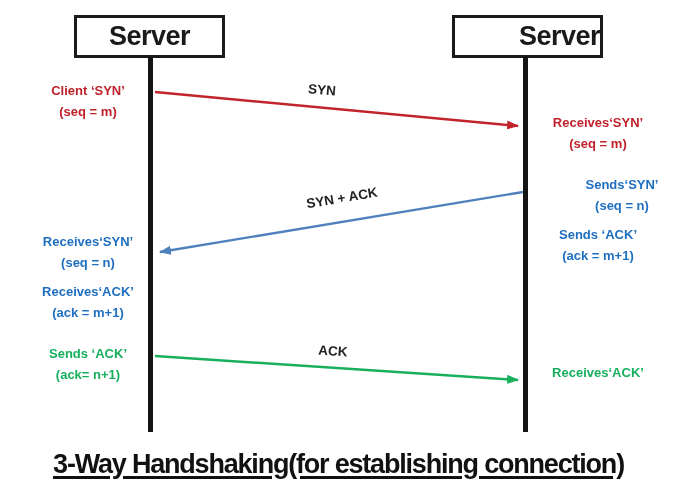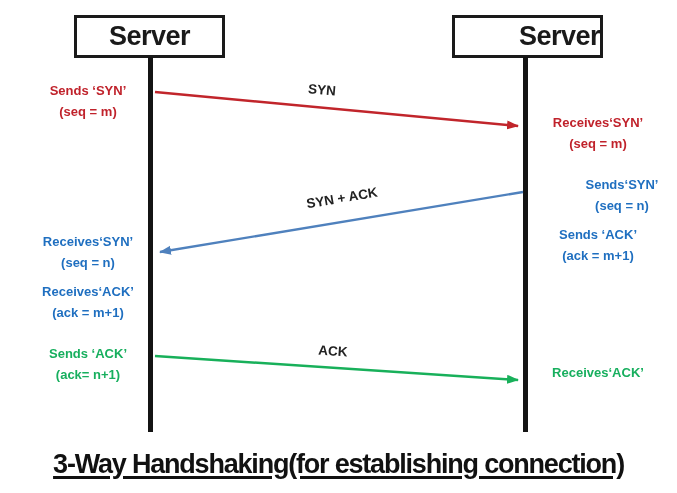--- a/index.html
+++ b/index.html
@@ -111,21 +111,21 @@
     <line x1="155" y1="92" x2="518" y2="126" stroke-width="2.6" marker-end="url(#head-syn)" stroke="#c1252b"></line>
     <line x1="523" y1="192" x2="160" y2="252" stroke-width="2.4" marker-end="url(#head-synack)" stroke="#4f81bd"></line>
     <line x1="155" y1="356" x2="518" y2="380" stroke-width="2.4" marker-end="url(#head-ack)" stroke="#18b05a"></line>
   </svg>
 
   <div class="msg-label syn">SYN</div>
   <div class="msg-label synack">SYN + ACK</div>
   <div class="msg-label ack">ACK</div>
 
   <div class="event left" style="top: 80px; color: rgb(192, 34, 43);">
-    <div>Sends ‘SYN’</div>
+    <div>Client ‘SYN’</div>
     <div>(seq = m)</div>
   </div>
   <div class="event left" style="top: 231px; color: rgb(31, 111, 192);">
     <div>Receives‘SYN’</div>
     <div>(seq = n)</div>
   </div>
   <div class="event left" style="top: 281px; color: rgb(31, 111, 192);">
     <div>Receives‘ACK’</div>
     <div>(ack = m+1)</div>
   </div>

